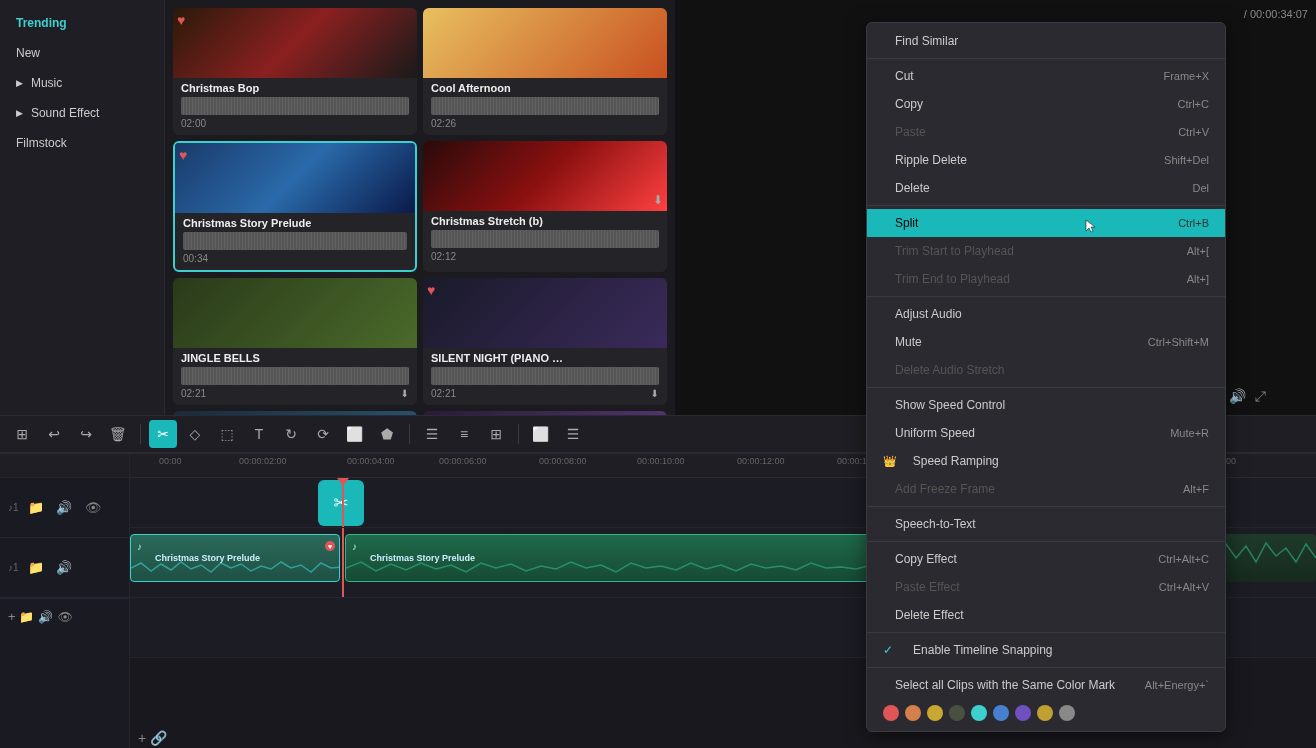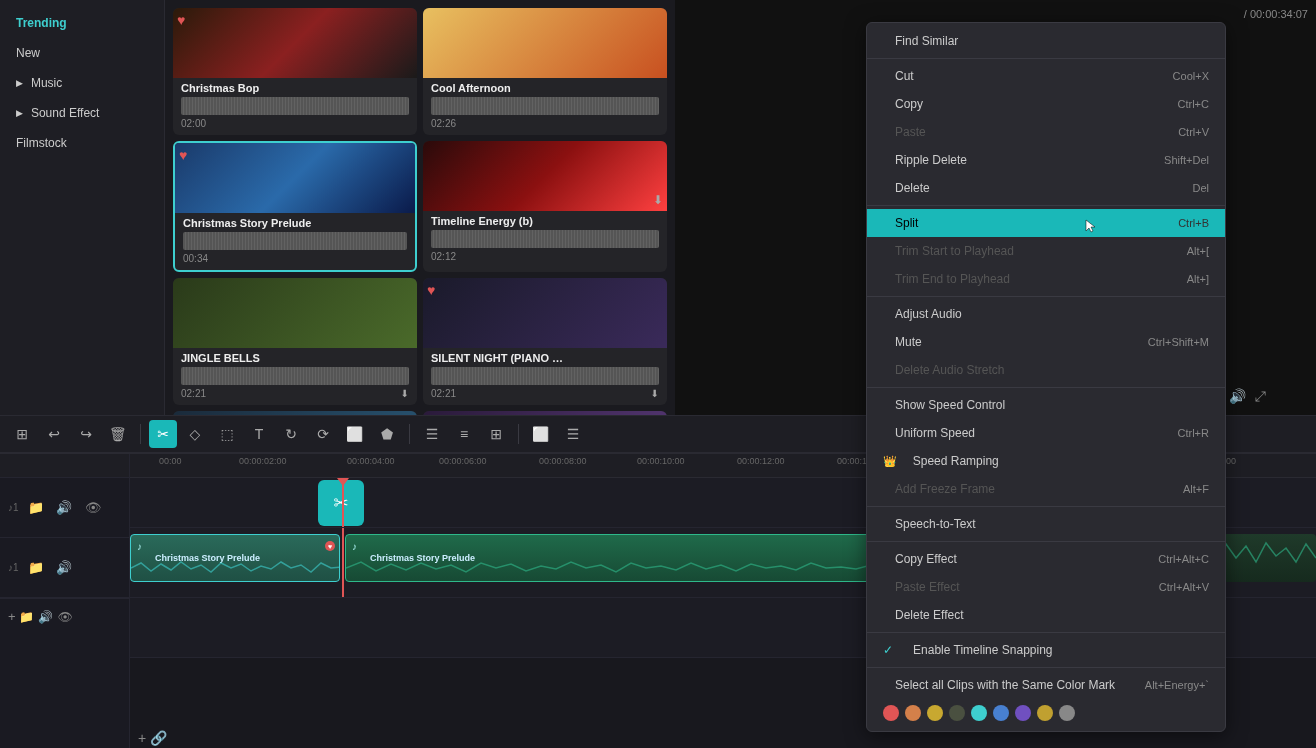--- a/index.html
+++ b/index.html
@@ -146,21 +146,21 @@
                 <span>00:34</span>
               </div>
           </div>
         </div>
 
         <div class="media-card">
           <div class="media-thumb thumb-christmas-energy">
             <span class="dl-icon">⬇</span>
           </div>
           <div class="media-info">
-            <div class="media-title">Timeline Energy (b)</div>
+            <div class="media-title">Christmas Stretch (b)</div>
             <div class="waveform"></div>
             <div class="media-duration">
                 <span>02:12</span>
               </div>
           </div>
         </div>
 
         <div class="media-card">
           <div class="media-thumb thumb-jingle-bells">
           </div>
@@ -356,21 +356,21 @@
 </div>
 
 <div class="context-menu" style="top:22px; right:90px;">
   <div class="menu-item">
     <span class="menu-label">Find Similar</span>
     <span class="menu-shortcut"></span>
   </div>
   <div class="menu-separator"></div>
   <div class="menu-item">
     <span class="menu-label">Cut</span>
-    <span class="menu-shortcut">Cool+X</span>
+    <span class="menu-shortcut">Frame+X</span>
   </div>
   <div class="menu-item">
     <span class="menu-label">Copy</span>
     <span class="menu-shortcut">Ctrl+C</span>
   </div>
   <div class="menu-item disabled">
     <span class="menu-label">Paste</span>
     <span class="menu-shortcut">Ctrl+V</span>
   </div>
   <div class="menu-item">
@@ -407,21 +407,21 @@
     <span class="menu-label">Delete Audio Stretch</span>
     <span class="menu-shortcut"></span>
   </div>
   <div class="menu-separator"></div>
   <div class="menu-item">
     <span class="menu-label">Show Speed Control</span>
     <span class="menu-shortcut"></span>
   </div>
   <div class="menu-item">
     <span class="menu-label">Uniform Speed</span>
-    <span class="menu-shortcut">Ctrl+R</span>
+    <span class="menu-shortcut">Mute+R</span>
   </div>
   <div class="menu-item">
     <span style="display:flex; align-items:center; gap:4px;">
       <span style="color:#f0c040; font-size:11px;">👑</span>
       <span class="menu-label">Speed Ramping</span>
     </span>
     <span class="menu-shortcut"></span>
   </div>
   <div class="menu-item disabled">
     <span class="menu-label">Add Freeze Frame</span>

